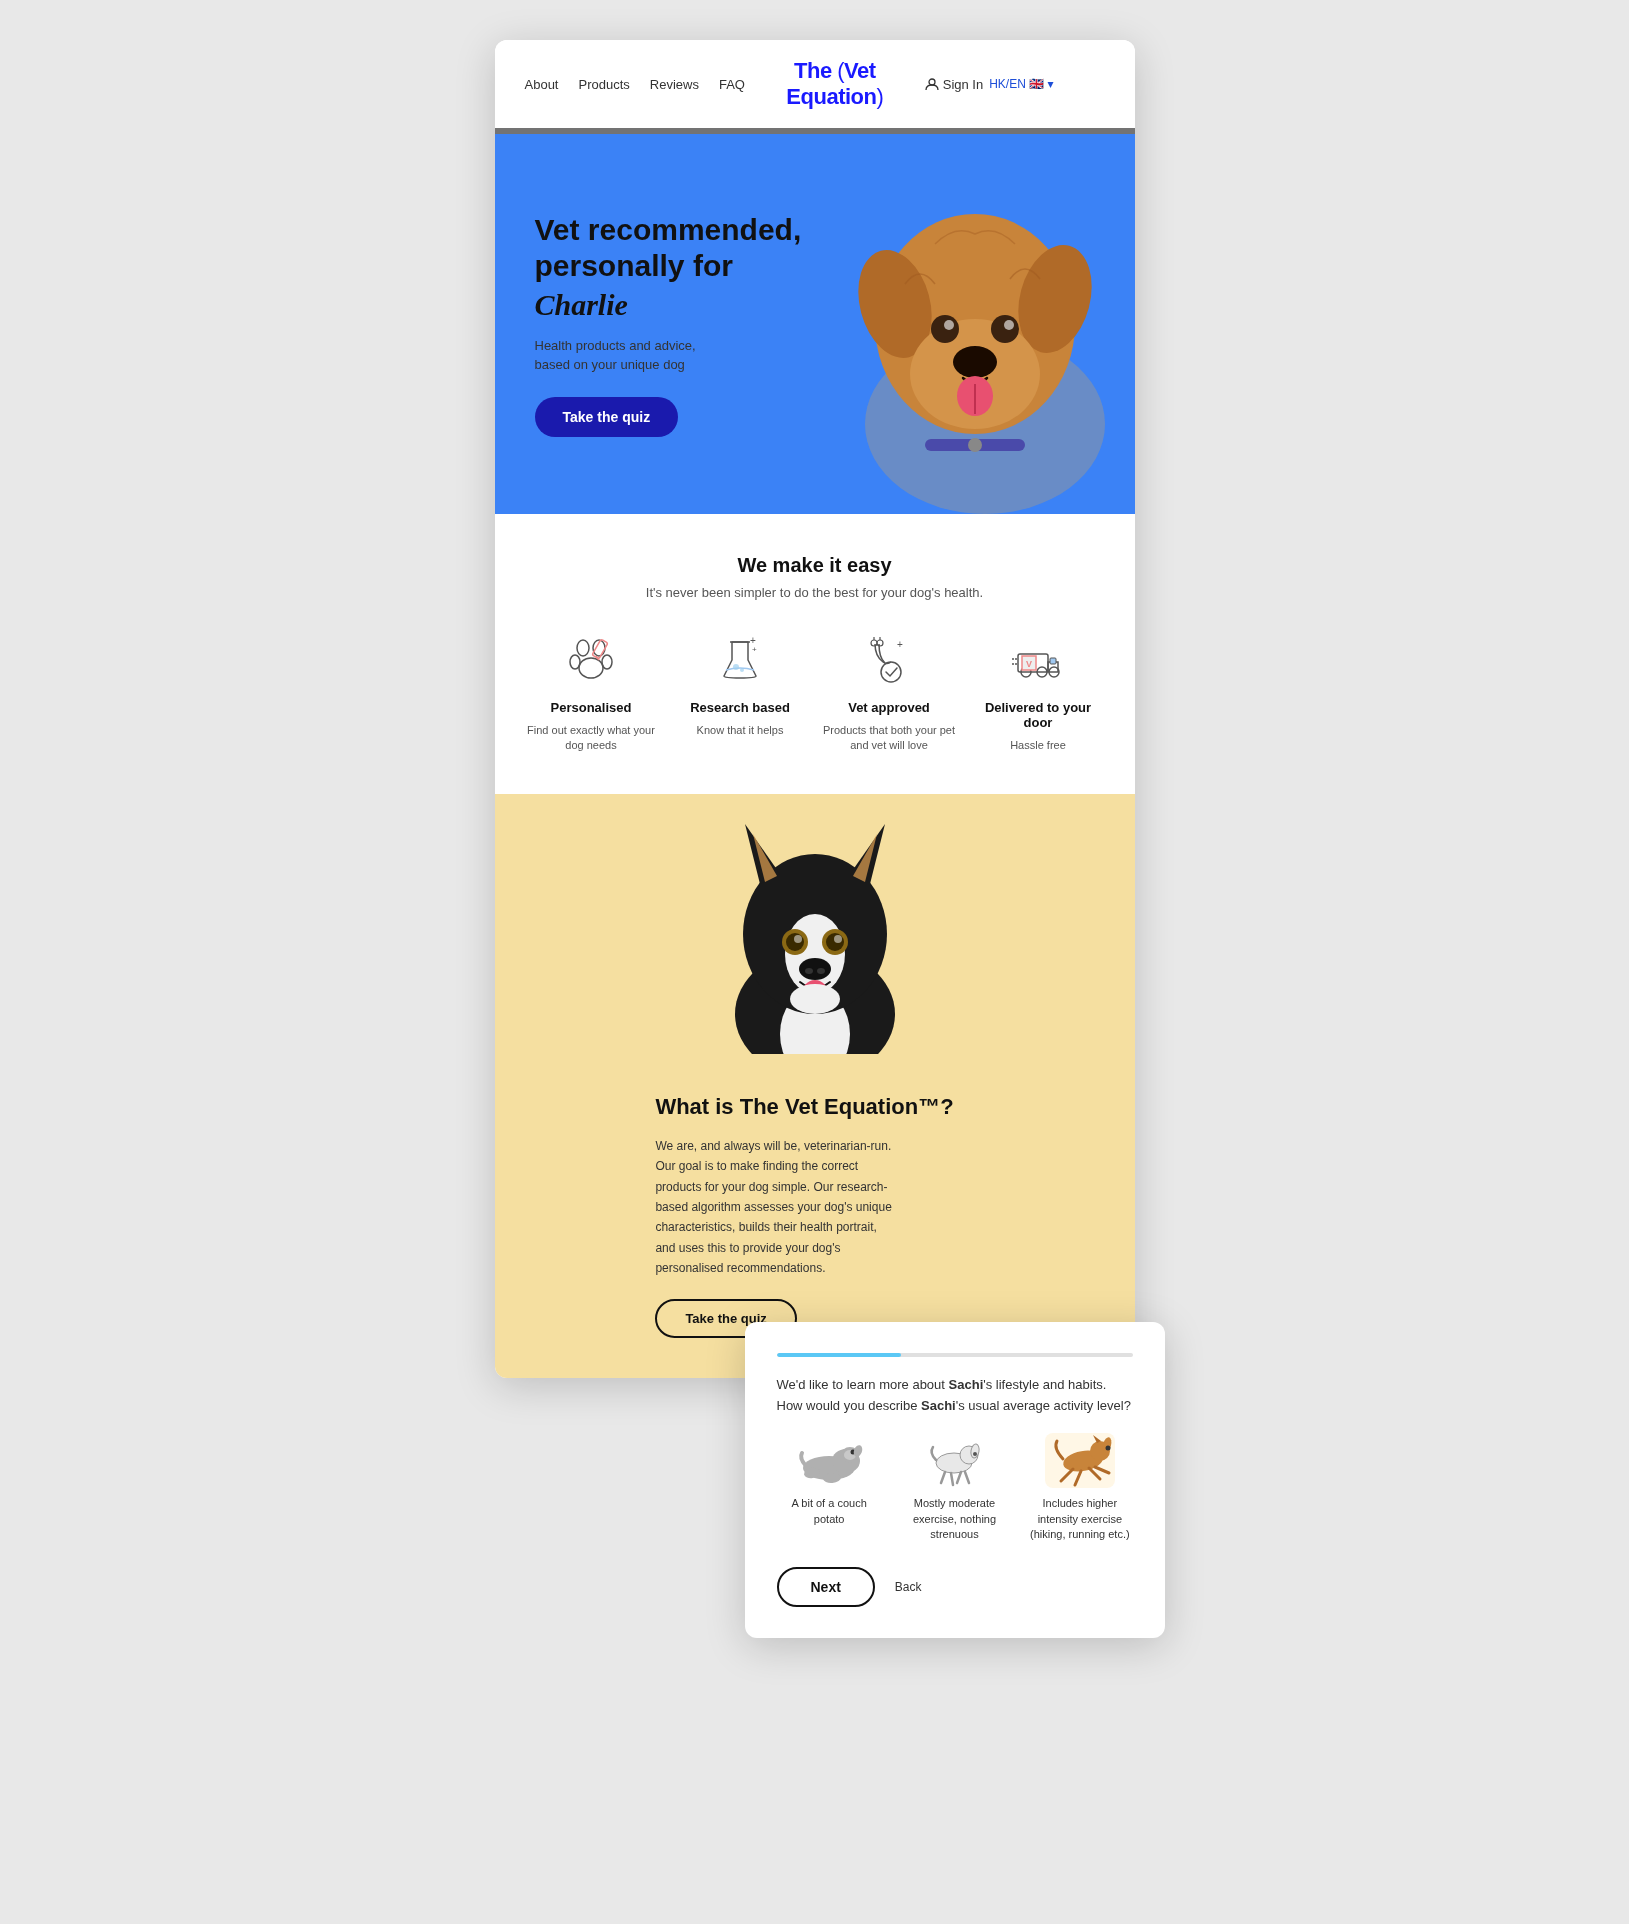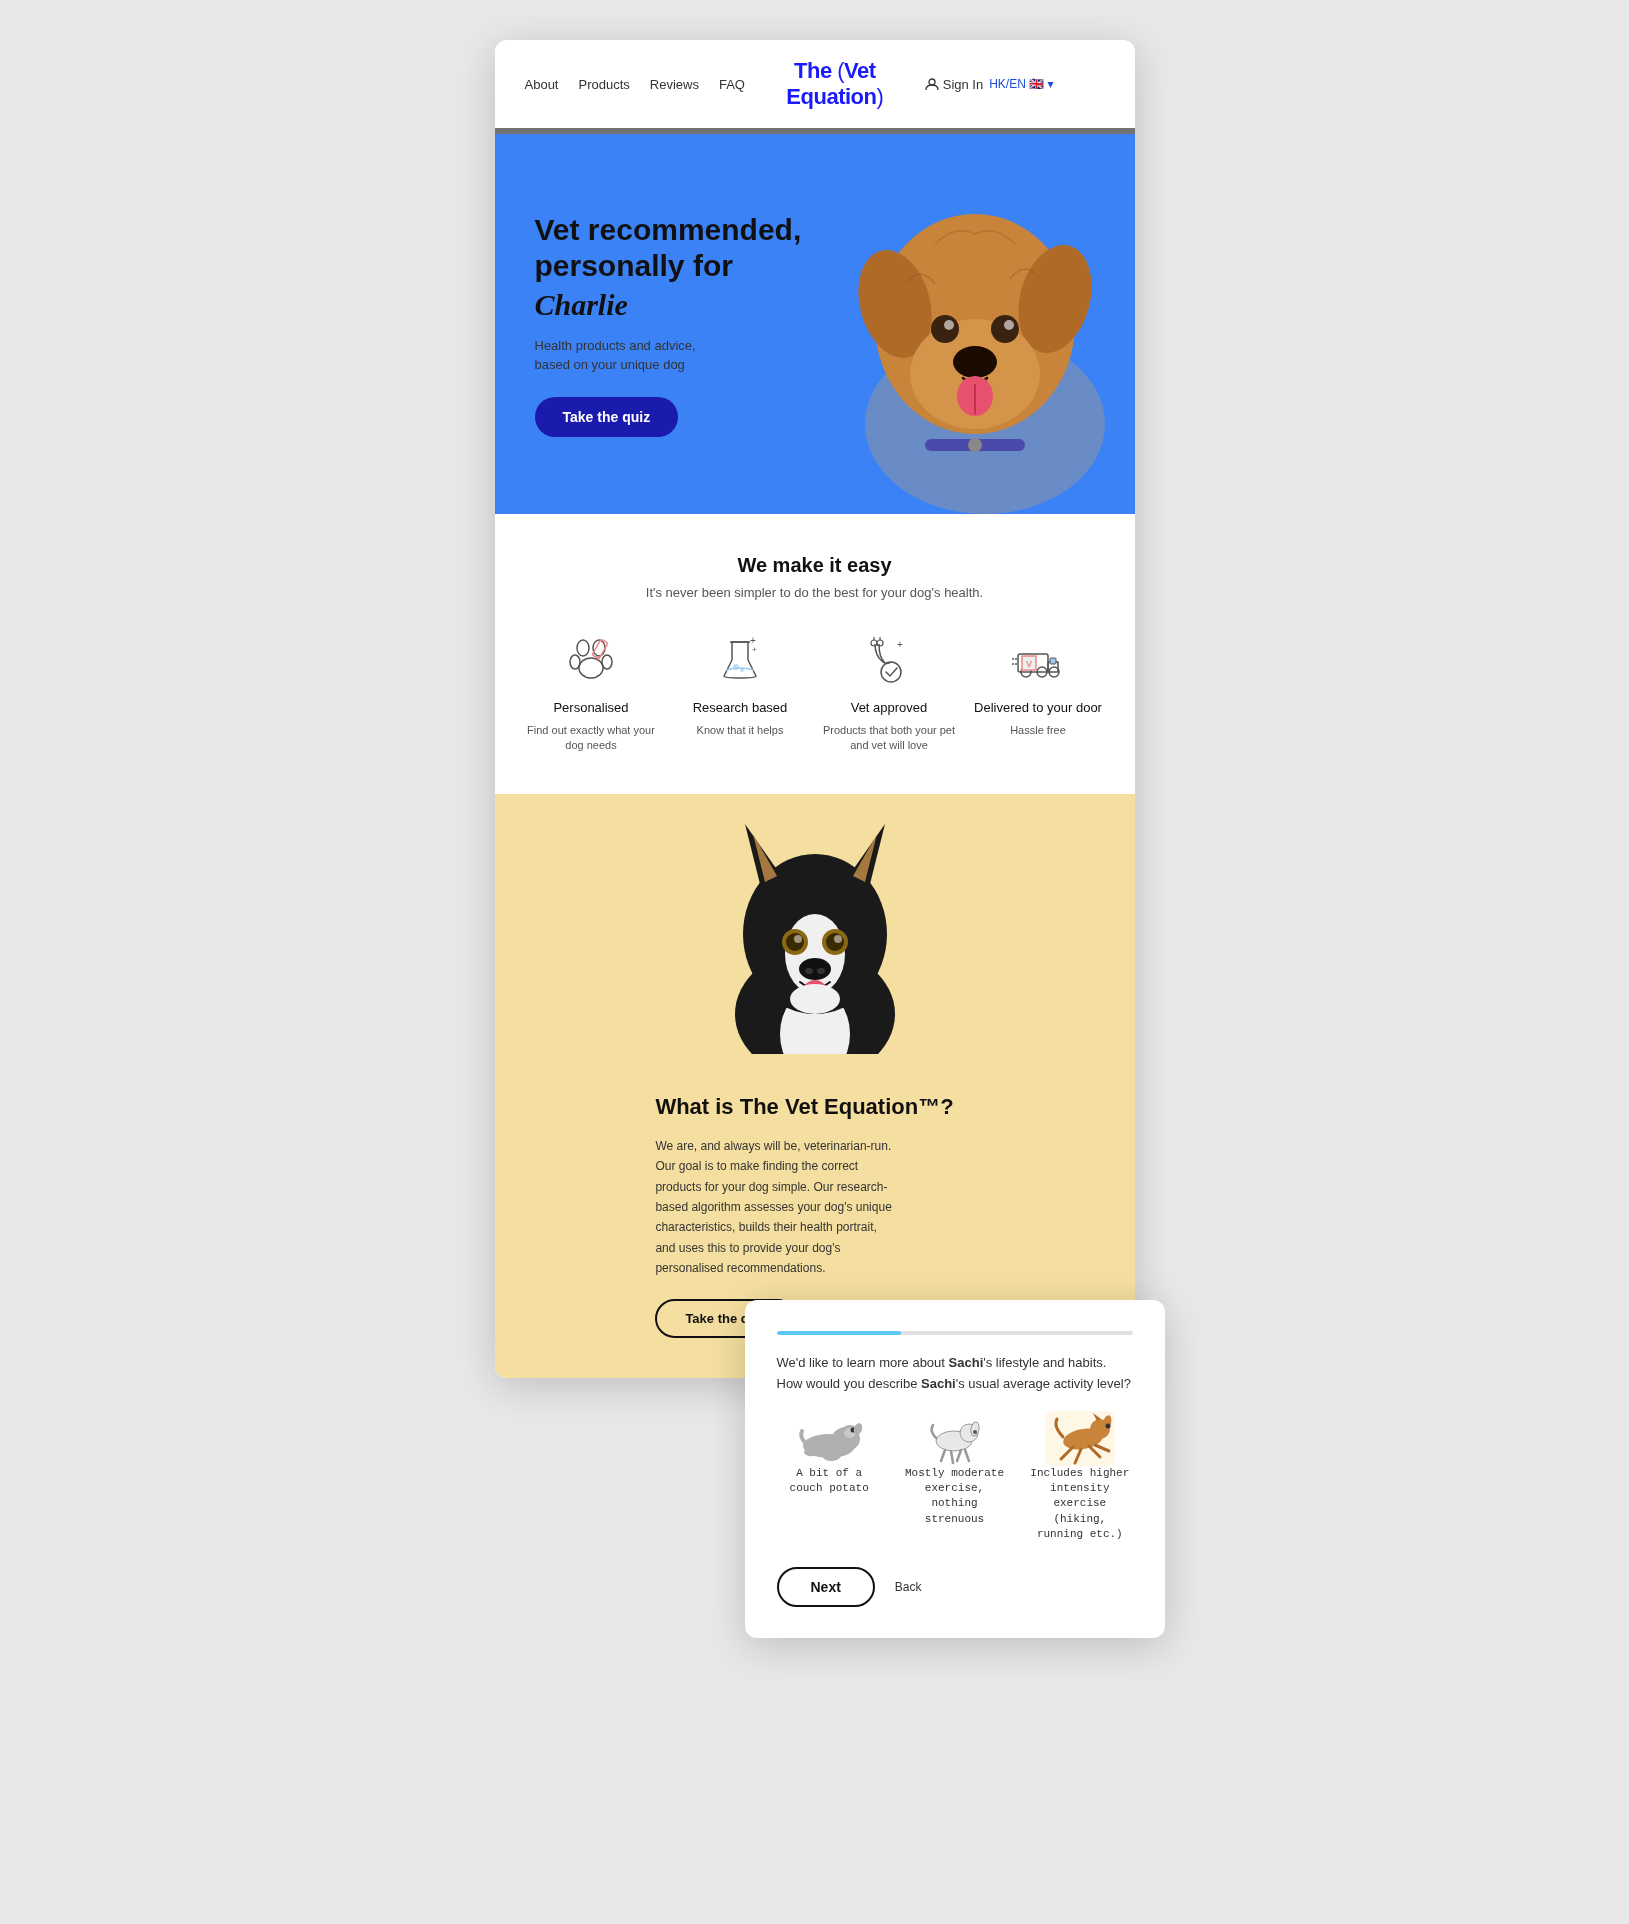--- a/index.html
+++ b/index.html
@@ -157,21 +157,21 @@
       align-items: center;
       gap: 8px;
     }
     .feature-icon {
       width: 56px;
       height: 56px;
       margin-bottom: 4px;
     }
     .feature-name {
       font-size: 13px;
-      font-weight: 400;
+      font-weight: 700;
       color: #111;
     }
     .feature-desc {
       font-size: 11px;
       color: #555;
       line-height: 1.4;
       text-align: center;
     }
     
     .about {
@@ -261,23 +261,22 @@
       display: flex;
       gap: 20px;
       margin-bottom: 24px;
       justify-content: flex-start;
     }
     .quiz-option {
       flex: 1;
       display: flex;
       flex-direction: column;
       align-items: center;
-      gap: 0;
-      cursor: pointer;
-      font-family: Liberation Mono, monospace;
+      gap: 8px;
+      cursor: pointer;
     }
     .quiz-option-img {
       width: 70px;
       height: 55px;
       display: flex;
       align-items: center;
       justify-content: center;
     }
     .quiz-option-label {
       font-size: 11px;

